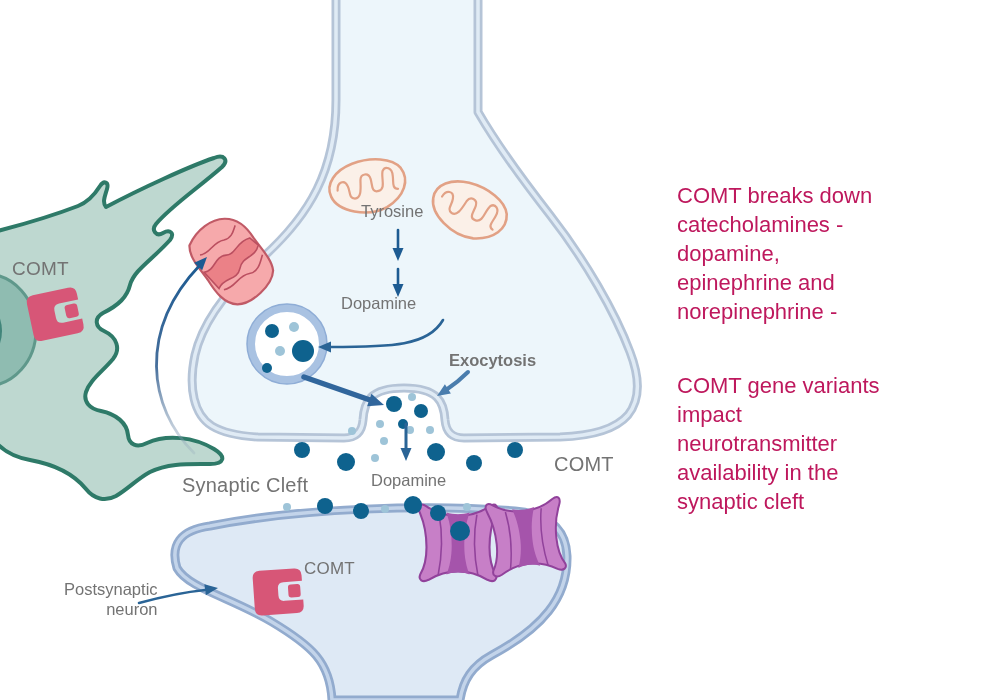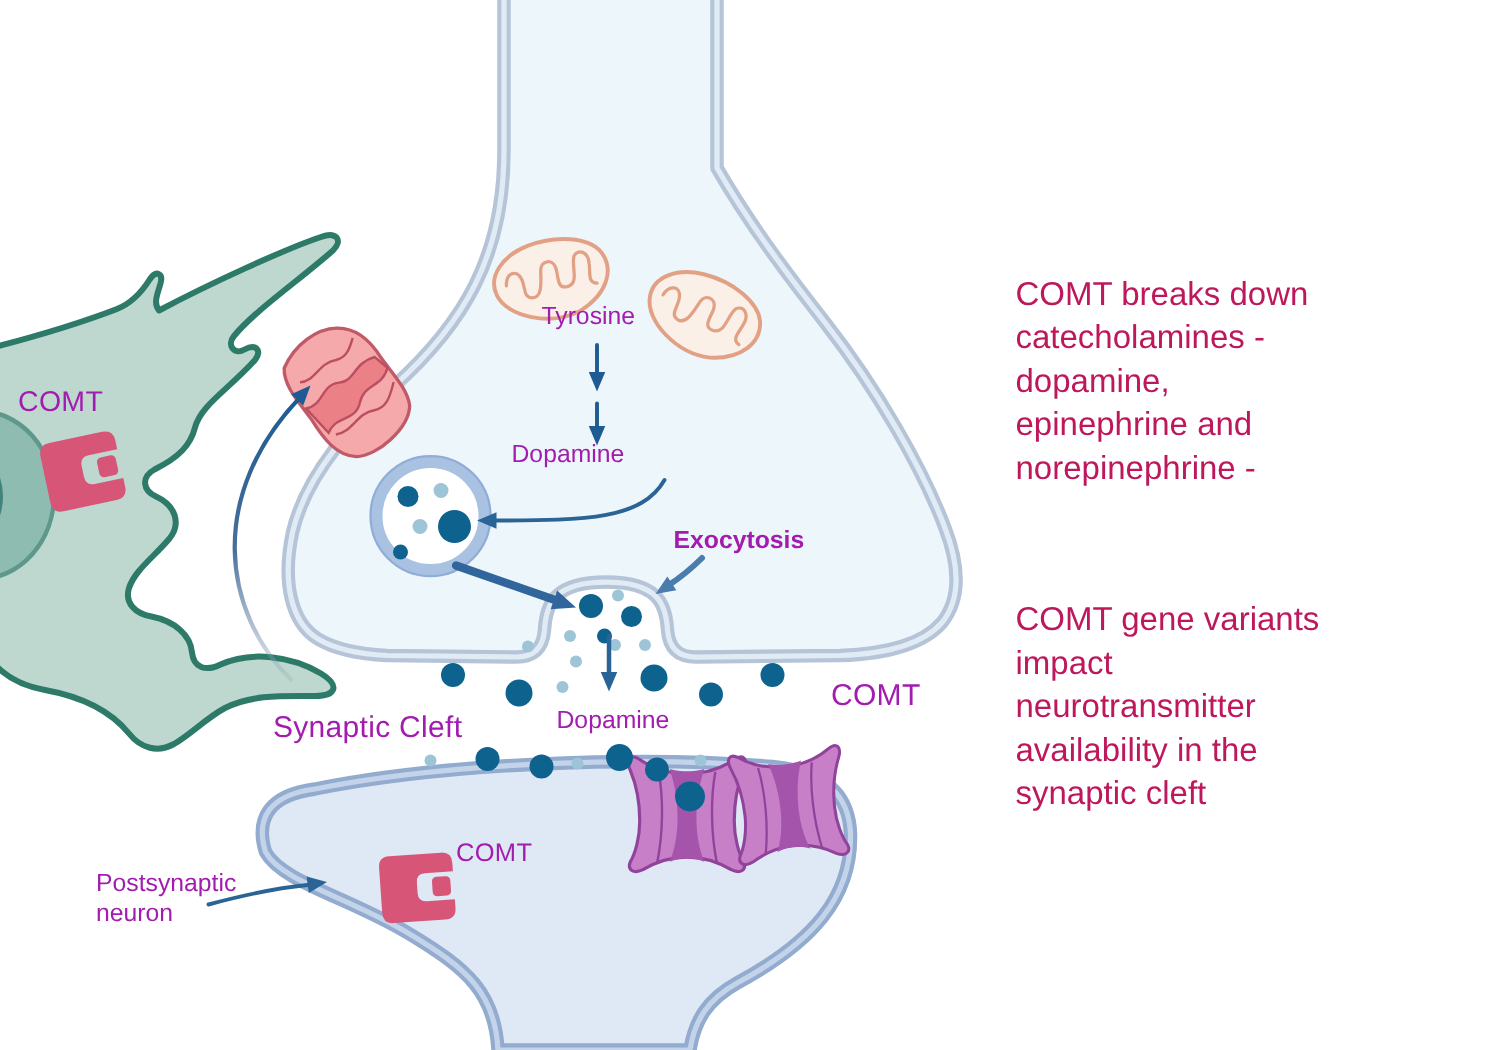--- a/index.html
+++ b/index.html
@@ -1,25 +1,25 @@
 <!DOCTYPE html>
 <html><head>
 <meta charset="utf-8">
 <style>
   html,body{margin:0;padding:0;background:#fff;}
   .stage{position:relative;width:1000px;height:700px;background:#fff;overflow:hidden;
          font-family:"Liberation Sans", sans-serif;color:#1a1a1a;}
   .stage svg{position:absolute;left:0;top:0;}
-  .lbl{position:absolute;font-size:16.5px;color:#a21caf;white-space:nowrap;line-height:1.2;}
+  .lbl{position:absolute;font-size:16.5px;color:#737373;white-space:nowrap;line-height:1.2;text-align:right;}
   .lbl.bold{font-weight:normal;font-size:20px;letter-spacing:.2px;}
   .lbl.pre{white-space:pre-line;}
   .side-text{position:absolute;left:677px;top:181px;width:315px;font-size:22px;
              line-height:29px;color:#be185d;}
   .side-text p{margin:0;white-space:pre-line;}
-  .side-text p + p{margin-top:72px;}
+  .side-text p + p{margin-top:45px;}
 </style>
 </head>
 <body>
 
 <div class="stage">
 
 <svg width="1000" height="700" viewBox="0 0 1000 700">
   <defs>
     <polygon id="ah" points="0,0 -13,-5.5 -13,5.5"></polygon>
     <linearGradient id="fadeArrow" gradientUnits="userSpaceOnUse" x1="194" y1="453" x2="200" y2="265">

